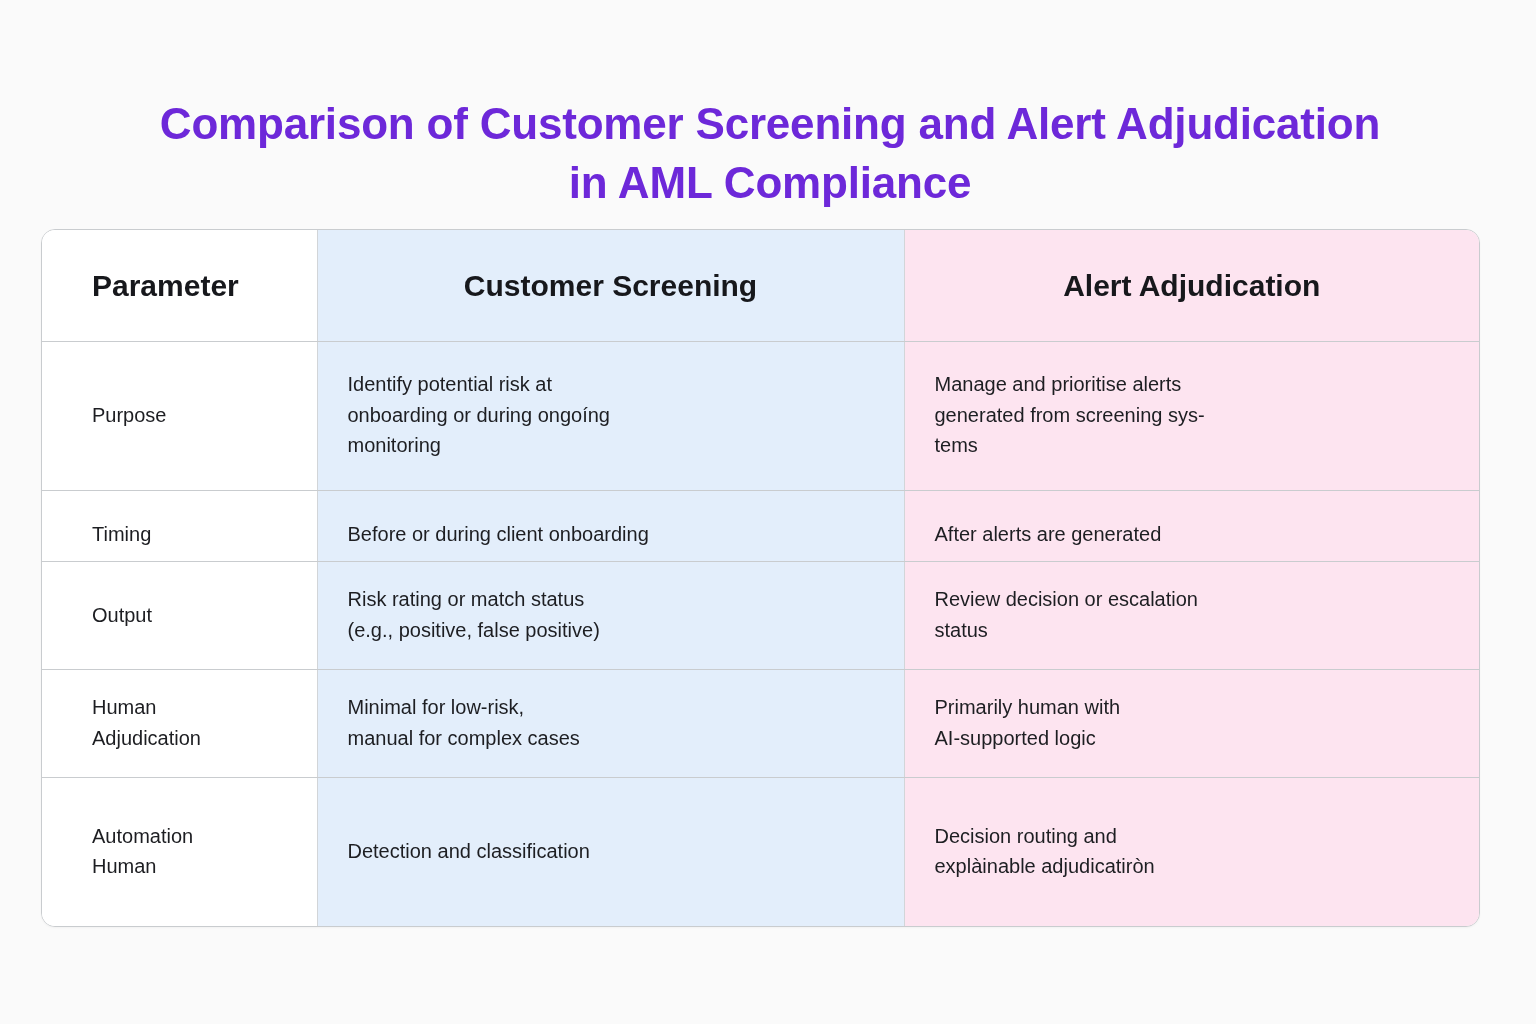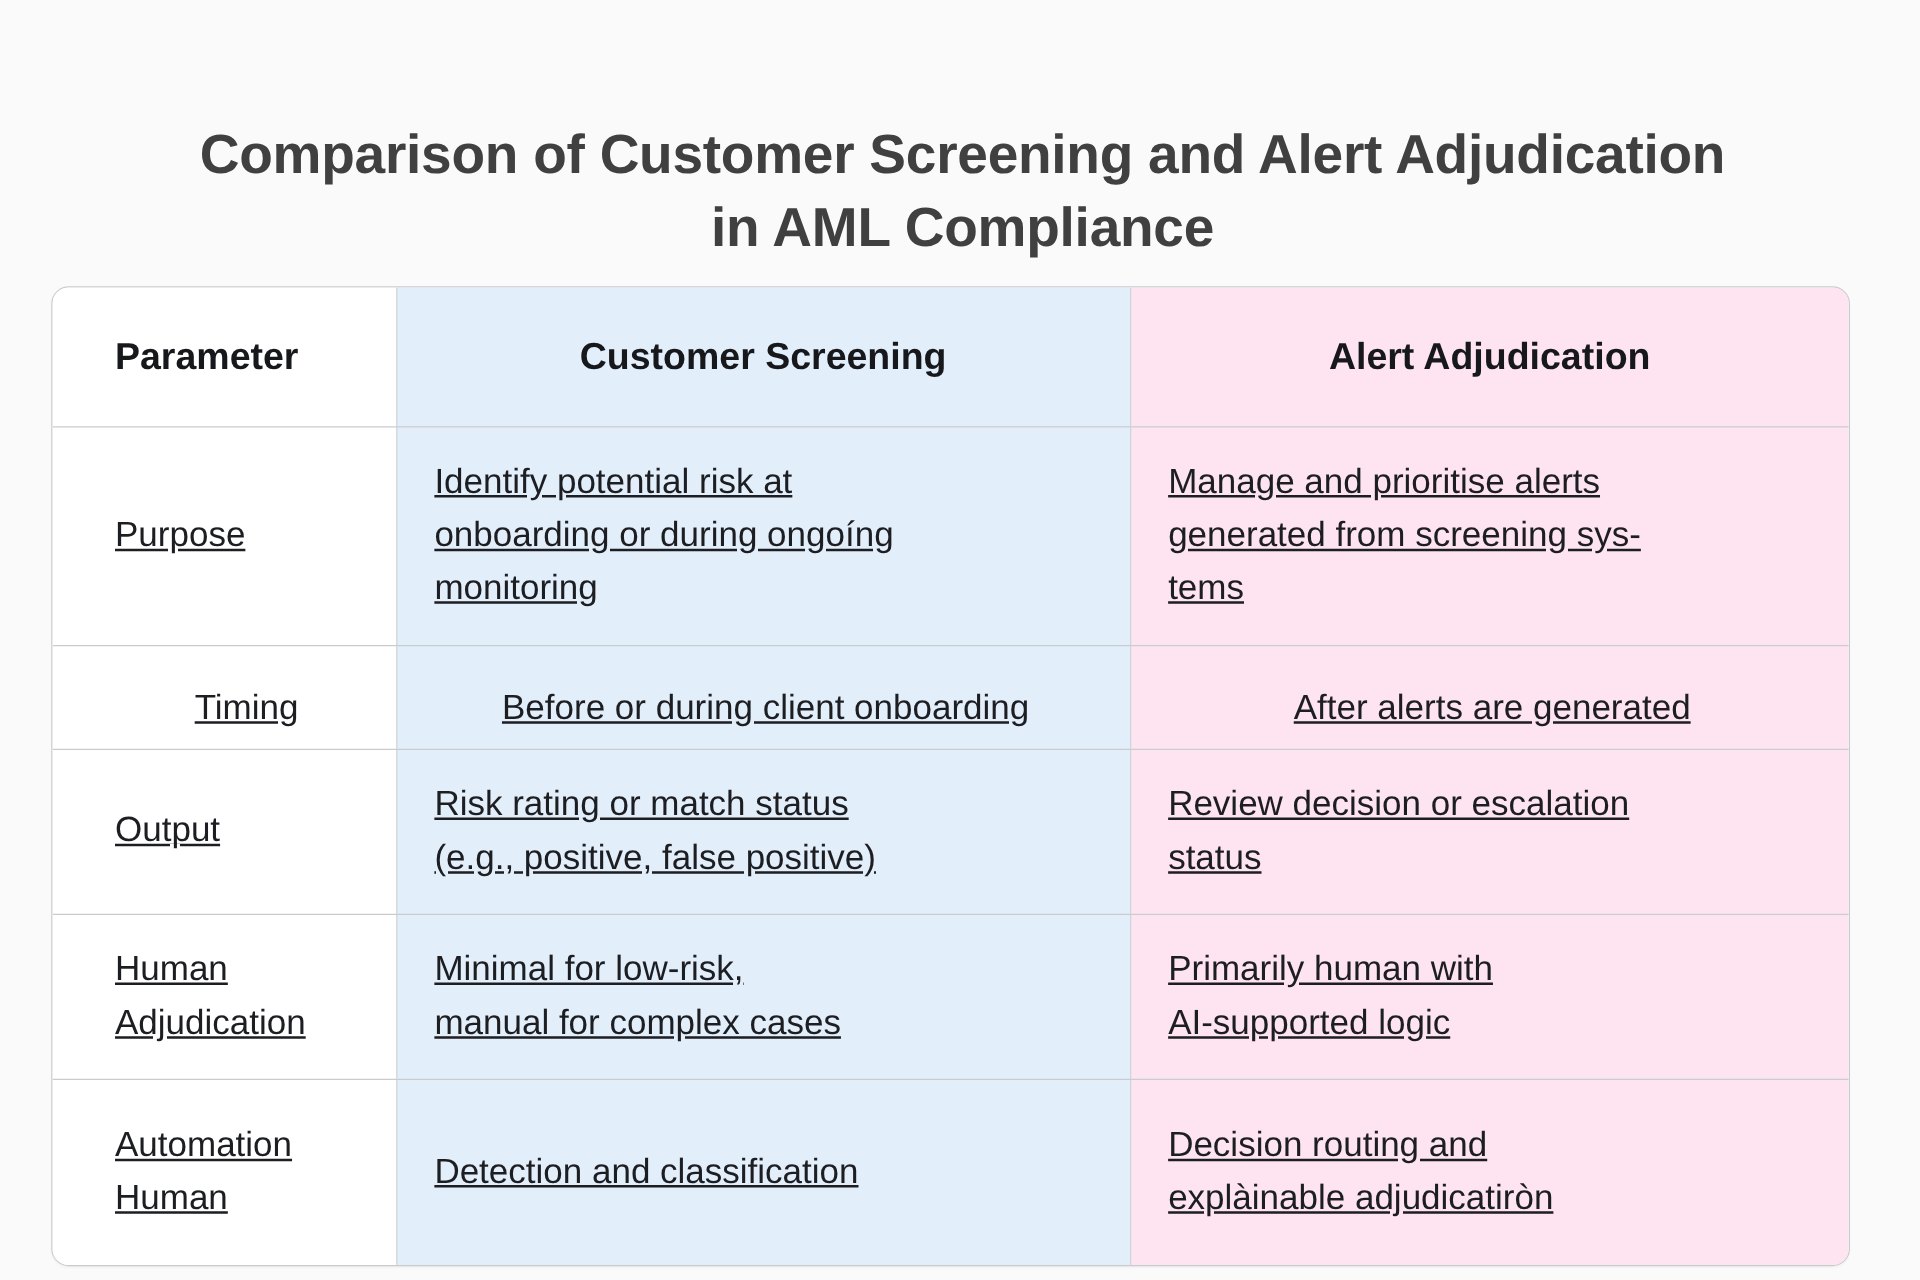--- a/index.html
+++ b/index.html
@@ -26,21 +26,21 @@
   .title {
     position: absolute;
     left: 90px;
     top: 66px;
     width: 1360px;
     text-align: center;
     font-size: 44px;
     font-weight: bold;
     line-height: 1.32;
     letter-spacing: -0.2px;
-    color: #404040;
+    color: #6d28d9;
   }
   .title .line { display: block; }
 
   
   .table-wrap {
     position: absolute;
     left: 41px;
     top: 229px;
     width: 1437px;
     border: 1.5px solid #c9cccf;
@@ -86,43 +86,42 @@
   thead th .hd-inner {
     display: block;
     padding: 0 26px;
   }
   thead th.col-param .hd-inner { text-align: left; padding-left: 50px; }
   thead th.col-cs .hd-inner,
   thead th.col-aa .hd-inner { text-align: center; }
 
   
   tbody td {
-    font-size: 28px;
+    font-size: 20px;
     line-height: 1.52;
     color: #1d1e22;
-    text-decoration: underline;
   }
   tbody td .cell {
     display: block;
     padding: 22px 26px 24px 30px;
   }
   tbody td.col-param .cell {
     padding-left: 50px;
     padding-right: 14px;
   }
   tbody td .cell .ln { display: block; white-space: nowrap; }
 
   
   tr.r-purpose td   { height: 148px; }
   tr.r-timing td    { height: 70px;  }
   tr.r-output td    { height: 104px; }
   tr.r-human td     { height: 104px; }
   tr.r-auto td      { height: 148px; }
 
-  tr.r-timing td .cell { padding-top: 28px; padding-bottom: 12px; text-align: center; }
+  tr.r-timing td .cell { padding-top: 28px; padding-bottom: 12px; }
 </style>
 </head>
 <body>
 
 <div class="page">
 
   <h1 class="title">
     <span class="line">Comparison of Customer Screening and Alert Adjudication</span>
     <span class="line">in AML Compliance</span>
   </h1>

